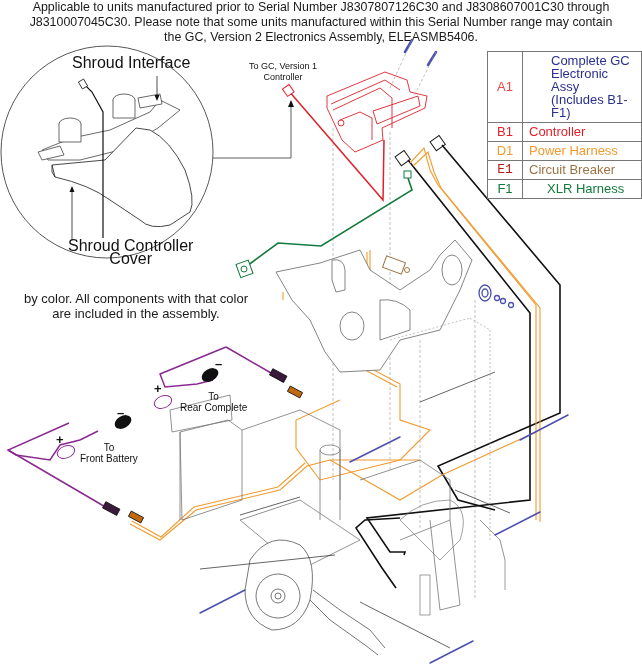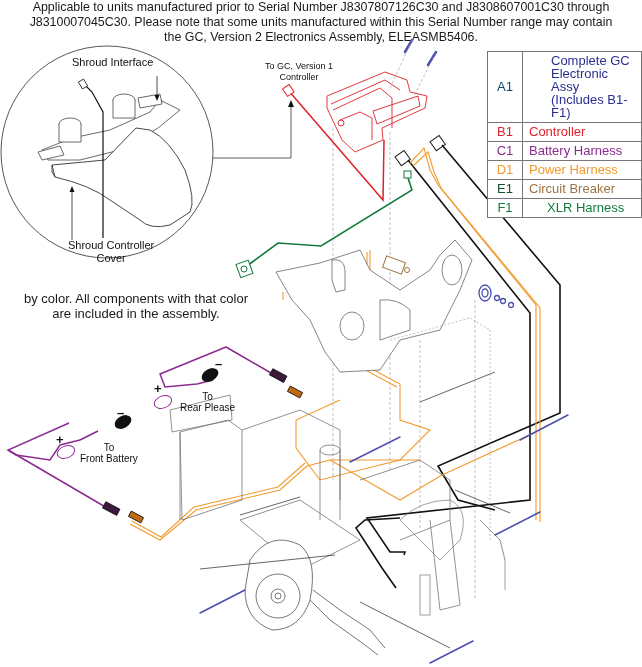--- a/index.html
+++ b/index.html
@@ -1,20 +1,20 @@
 <!DOCTYPE html>
 <html><head>
 <meta charset="utf-8">
 <style>
   html, body { margin:0; padding:0; background:#ffffff; }
   body { width:642px; height:667px; position:relative; overflow:hidden; font-family:"Liberation Sans", sans-serif; color:#1a1a1a; }
   .header { position:absolute; left:0; top:0; width:642px; text-align:center; font-size:12.4px; line-height:15px; }
   .header div { white-space:nowrap; }
   svg.diagram { position:absolute; left:0; top:0; }
-  .lbl { position:absolute; font-size:11px; line-height:13px; text-align:center; white-space:nowrap; color:#111; }
+  .lbl { position:absolute; font-size:16px; line-height:13px; text-align:center; white-space:nowrap; color:#111; }
   .lbl-sm { font-size:9px; line-height:10.5px; }
   .lbl-xs { font-size:10px; line-height:11px; }
   .note { position:absolute; left:0; top:292px; width:272px; text-align:center; font-size:13px; line-height:14.5px; }
   table.legend { position:absolute; left:487px; top:51px; border-collapse:collapse; font-size:13px; line-height:13px; background:#fff; }
   table.legend td { border:1px solid #777; padding:2px 5px 3px 5px; vertical-align:middle; }
   table.legend td.code { text-align:center; width:24px; }
   table.legend td.desc { padding-left:6px; padding-right:4px; }
   .sign { position:absolute; font-size:13px; font-weight:bold; color:#111; }
 </style>
 </head>
@@ -204,73 +204,67 @@
     <line x1="390" y1="340" x2="470" y2="318"></line>
   </g>
 </svg>
 
 <div class="lbl" style="left:72px; top:56px;">Shroud Interface</div>
 <div class="lbl" style="left:68px; top:239px;">
   <div>Shroud Controller</div>
   <div>Cover</div>
 </div>
 
-<div class="lbl lbl-sm" style="left:265px; top:61px;">
+<div class="lbl lbl-sm" style="left:249px; top:61px;">
   <div>To GC, Version 1</div>
   <div>Controller</div>
 </div>
 
 <div class="lbl lbl-xs" style="left:180px; top:391px;">
   <div>To</div>
-  <div>Rear Please</div>
+  <div>Rear Complete</div>
 </div>
 <div class="lbl lbl-xs" style="left:80px; top:442px;">
   <div>To</div>
   <div>Front Battery</div>
 </div>
 <span class="sign" style="left:154px; top:381px;">+</span>
 <span class="sign" style="left:215px; top:356px;">–</span>
 <span class="sign" style="left:56px; top:432px;">+</span>
 <span class="sign" style="left:117px; top:405px;">–</span>
 
 <div class="note">
   <div>by color. All components with that color</div>
   <div>are included in the assembly.</div>
 </div>
 
 <table class="legend">
   <tbody id="legend-body">
       <tr>
-        <td class="code" style="color: #0c4a6e; text-align: center;">A1</td>
+        <td class="code" style="color: #ef4444; text-align: center;">A1</td>
         <td class="desc" style="color: rgb(43, 47, 143); padding-left: 28px;">
           <div>Complete GC</div>
           <div>Electronic Assy</div>
           <div>(Includes B1-F1)</div>
         </td>
       </tr>
       <tr>
         <td class="code" style="color: rgb(224, 32, 42);">B1</td>
         <td class="desc" style="color: rgb(224, 32, 42);">
           <div>Controller</div>
         </td>
       </tr>
       <tr>
-        <td class="code" style="color: rgb(138, 42, 144);">C1</td>
-        <td class="desc" style="color: rgb(138, 42, 144);">
-          <div>Battery Harness</div>
-        </td>
-      </tr>
-      <tr>
         <td class="code" style="color: rgb(242, 154, 46);">D1</td>
         <td class="desc" style="color: rgb(242, 154, 46);">
           <div>Power Harness</div>
         </td>
       </tr>
       <tr>
-        <td class="code" style="color: #14532d;">E1</td>
+        <td class="code" style="color: #b91c1c; font-family: Liberation Mono, monospace;">E1</td>
         <td class="desc" style="color: rgb(156, 116, 68);">
           <div>Circuit Breaker</div>
         </td>
       </tr>
       <tr>
         <td class="code" style="color: rgb(19, 122, 60);">F1</td>
         <td class="desc" style="color: rgb(19, 122, 60); padding-left: 24px;">
           <div>XLR Harness</div>
         </td>
       </tr>

